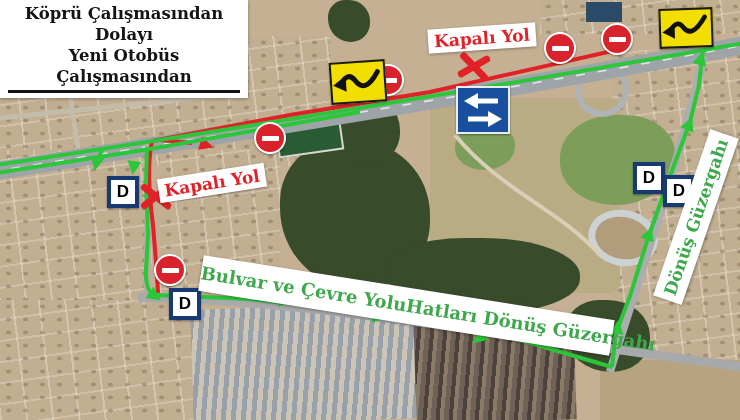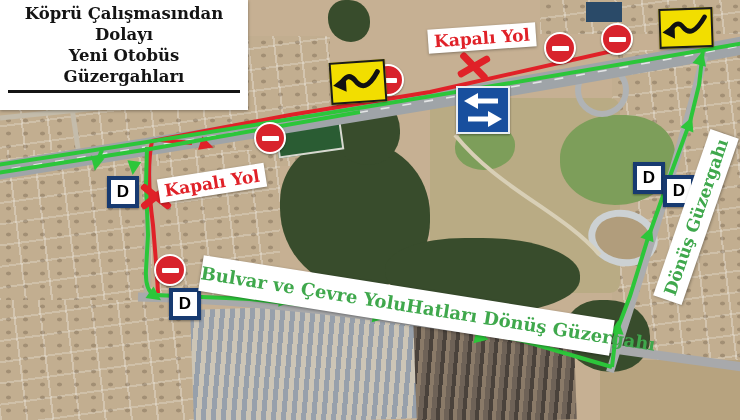--- a/index.html
+++ b/index.html
@@ -16,21 +16,21 @@
   .forest{background:#384c2c;border-radius:45% 55% 50% 60%;}
   .park{background:#b9ab84;border-radius:10px;}
   .parkgreen{background:#7d9e5a;border-radius:50% 45% 55% 50%;}
   .pitch{background:#2a5c33;border:2px solid #d8d8d0;}
   .stadium{border:7px solid #ccd1d3;border-radius:50%;background:#b19d7c;}
   .bluebldg{background:#2a4a68;}
   .greenhouse1{background:repeating-linear-gradient(97deg,#97a0ab 0 5px,#ccc5b6 5px 10px);transform:rotate(-2deg);}
   .greenhouse2{background:repeating-linear-gradient(97deg,#6e6257 0 5px,#4a423b 5px 9px,#8a7a68 9px 13px);transform:rotate(-2deg);}
   
   .plate{background:#fff;box-shadow:0 1px 3px rgba(0,0,0,.35);}
-  .title-box{left:0;top:0;width:232px;padding:3px 8px 17px;text-align:center;
+  .title-box{left:0;top:0;width:232px;padding:3px 8px 5px;text-align:center;
              font-weight:bold;font-size:16.5px;line-height:1.28;color:#141414;}
   .title-rule{height:2.5px;background:#141414;margin-top:3px;}
   .redlabel{color:#e02128;font-weight:bold;font-size:17px;text-align:center;
             padding:2px 6px;white-space:nowrap;}
   .greenbanner{color:#3fa84c;font-weight:bold;text-align:center;white-space:nowrap;}
   
   .noentry{width:28px;height:28px;border-radius:50%;background:#d8232c;border:2px solid #fff;
            box-shadow:0 1px 2px rgba(0,0,0,.4);}
   .noentry::after{content:"";position:absolute;left:50%;top:50%;width:17px;height:5px;
            margin:-2.5px 0 0 -8.5px;background:#fff;border-radius:1px;}
@@ -158,21 +158,21 @@
     </div>
   <div class="abs dsign" style="left:663px;top:175px;">
       <span>D</span>
     </div>
 
   <div class="abs xmark" style="left:457px;top:49px;transform:rotate(8deg);"></div>
   <div class="abs xmark" style="left:139px;top:179px;"></div>
 
   <div class="abs plate title-box">
     <div>Köprü Çalışmasından Dolayı</div>
-    <div>Yeni Otobüs Güzergahları</div>
+    <div>Yeni Otobüs Çalışmasından</div>
     <div class="title-rule"></div>
   </div>
 
   <div class="abs plate redlabel" style="left:428px;top:26px;transform:rotate(-4deg);">Kapalı Yol</div>
 
   <div class="abs plate redlabel" style="left:158px;top:171px;transform:rotate(-9deg);">Kapalı Yol</div>
 
   <div class="abs plate greenbanner" style="left:201px;top:255px;width:416px;height:36px;line-height:36px;font-size:18px;transform:rotate(9deg);transform-origin:left center;">Bulvar ve Çevre YoluHatları Dönüş Güzergahı</div>
 
   <div class="abs plate greenbanner" style="left:608px;top:202px;width:176px;height:30px;line-height:30px;font-size:17px;transform:rotate(-71deg);">Dönüş Güzergahı</div>

